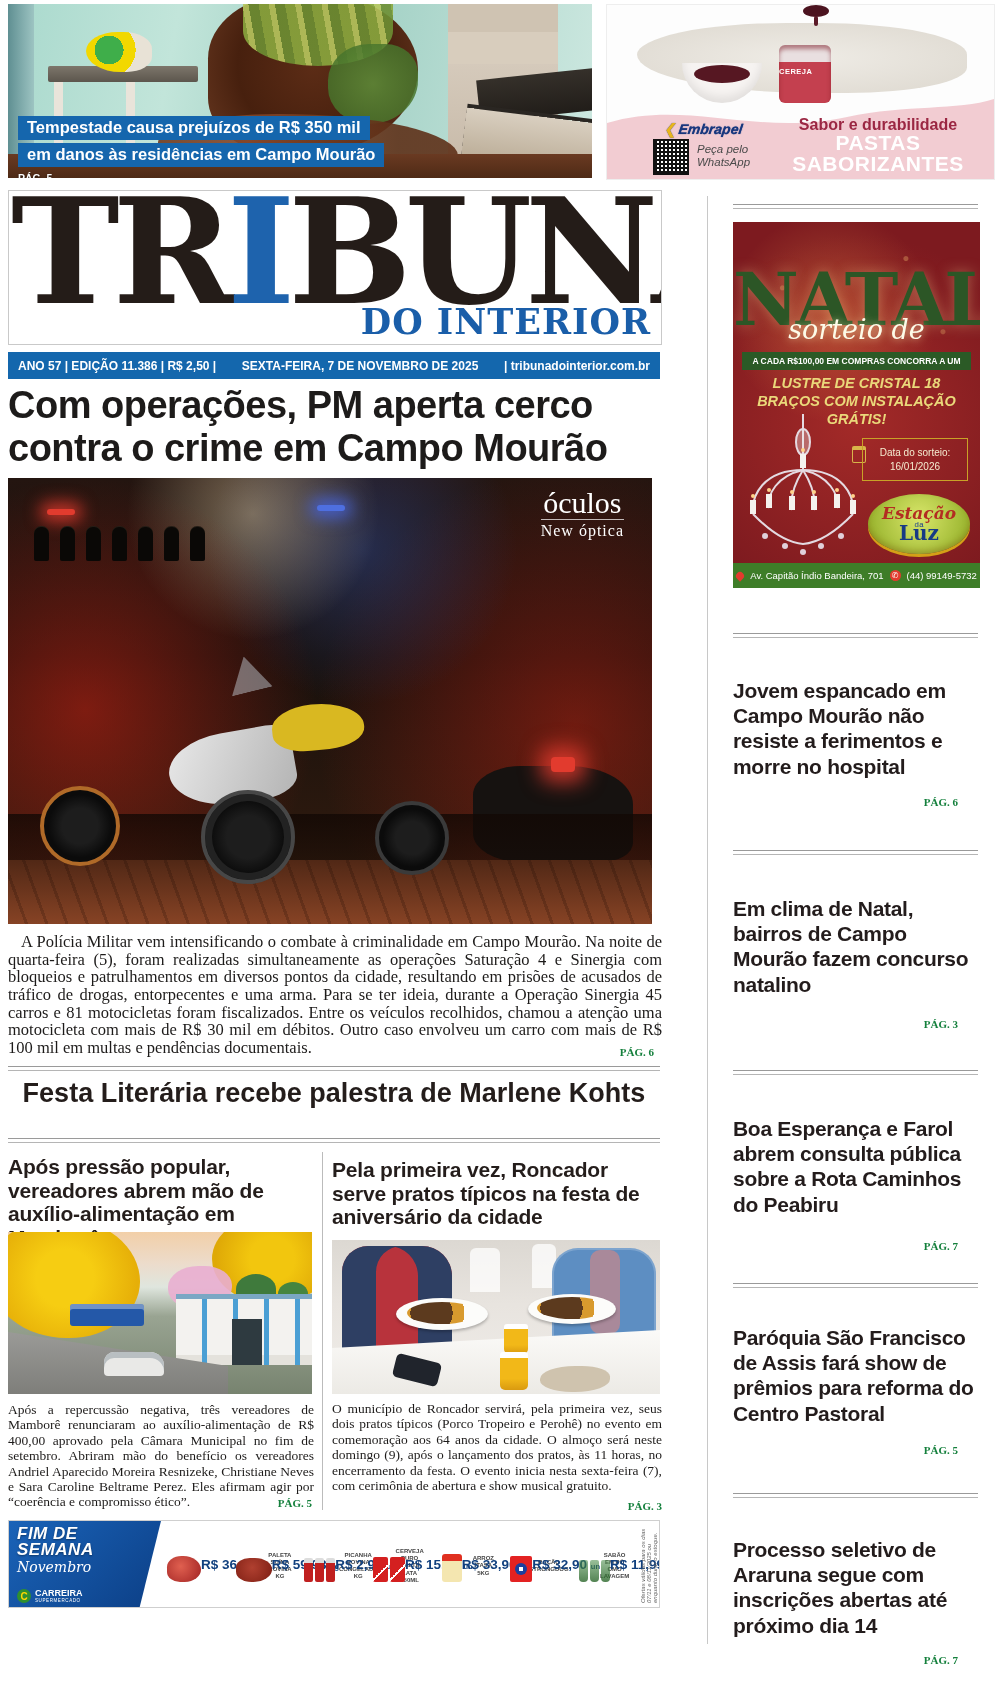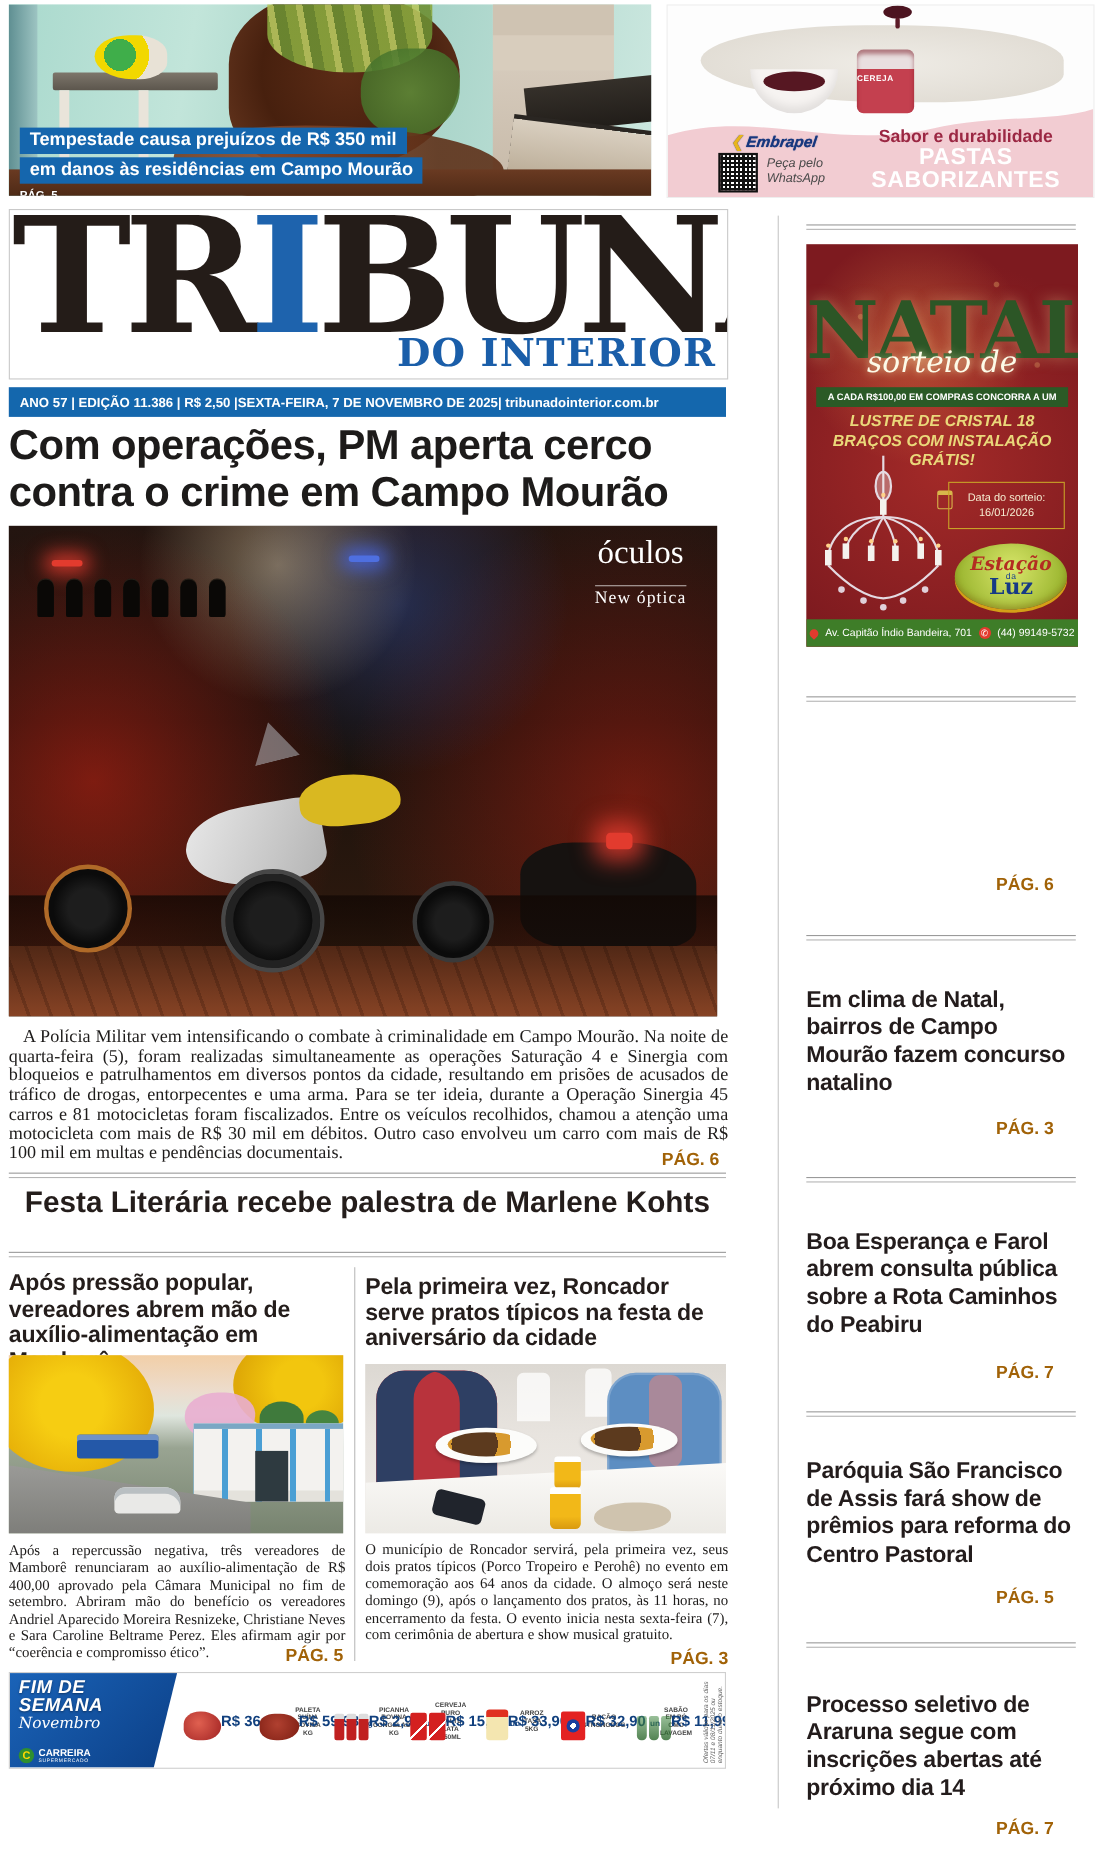--- a/index.html
+++ b/index.html
@@ -1,19 +1,19 @@
 <!DOCTYPE html>
 <html><head>
 <meta charset="utf-8">
 <style>
   html,body{margin:0;padding:0;background:#e9e9e9;}
   .page{position:relative;width:1000px;height:1693px;background:#fff;margin:0 auto;
         font-family:"Liberation Sans",sans-serif;overflow:hidden;}
   .abs{position:absolute;}
-  .pag{font-family:Liberation Sans, sans-serif;font-weight:bold;font-size:16px;color:#a16207;}
+  .pag{font-family:Liberation Serif, serif;font-weight:bold;font-size:11px;color:#15803d;}
   .sep{height:3px;border-top:1.5px solid #9a9a9a;border-bottom:1.5px solid #b5b5b5;}
   
   .storm-photo{left:8px;top:4px;width:584px;height:174px;overflow:hidden;
     background:linear-gradient(100deg,#a9d9cd 0%,#c2e5da 28%,#9fcfc3 55%,#cde8e0 100%);}
   .s-window{left:0;top:0;width:26px;height:174px;background:linear-gradient(90deg,#5f8f92,#9dc4c2);}
   .s-hole{left:200px;top:-10px;width:210px;height:160px;background:radial-gradient(circle at 50% 45%,#5c2c16 0%,#47200e 55%,#6b3a22 100%);border-radius:46% 54% 60% 40%;}
   .s-leaves{left:235px;top:-8px;width:150px;height:70px;background:repeating-linear-gradient(80deg,#8aa83e 0 10px,#b7c75e 10px 16px,#6d8f33 16px 26px);border-radius:0 0 50% 50%;opacity:.9;}
   .s-green{left:320px;top:40px;width:90px;height:80px;background:radial-gradient(circle,#5f8f3a,#3f6a26);border-radius:50% 40% 60% 50%;opacity:.85;}
   .s-cab{left:440px;top:0;width:110px;height:150px;background:linear-gradient(180deg,#ddd3c6,#c9bcab);box-shadow:inset 0 28px 0 #cfc3b2,inset 0 60px 0 #d8cdbd;}
   .s-counter{left:470px;top:70px;width:120px;height:42px;background:linear-gradient(180deg,#35302a,#211d19);transform:rotate(-6deg);}
@@ -47,21 +47,21 @@
   .e-tagline{right:16px;top:111px;width:200px;text-align:center;color:#9b2743;font-weight:bold;font-size:16px;}
   .e-product{right:16px;top:127px;width:200px;text-align:center;color:#fff;font-weight:bold;font-size:21px;line-height:1.02;letter-spacing:.5px;}
   
   .masthead{left:8px;top:190px;width:652px;height:153px;border:1px solid #c9c9c9;background:#fff;overflow:hidden;}
   .mast-title{left:2px;top:-6px;width:650px;font-family:"DejaVu Serif",serif;font-weight:bold;
     font-size:146px;line-height:0.92;letter-spacing:-7px;color:#241c18;white-space:nowrap;}
   .mast-title .blue{color:#1e63ad;}
   .mast-sub{right:10px;bottom:2px;font-family:"DejaVu Serif",serif;font-weight:bold;font-size:35px;color:#1a5ea9;letter-spacing:1px;}
   
   .dateline{left:8px;top:352px;width:652px;height:27px;background:#1467ad;color:#fff;
-    display:flex;align-items:center;padding:0 10px;box-sizing:border-box;
+    display:flex;justify-content:space-between;align-items:center;padding:0 10px;box-sizing:border-box;
     font-weight:bold;font-size:12px;}
   
   .lead-headline{left:8px;top:384px;width:656px;font-size:38px;font-weight:800;line-height:1.12;
     color:#1d1b1a;letter-spacing:-0.5px;margin:0;}
   .lead-photo{left:8px;top:478px;width:644px;height:446px;overflow:hidden;background:
     radial-gradient(circle at 12% 52%,rgba(205,35,20,.55),transparent 38%),
     radial-gradient(circle at 38% 8%,rgba(255,235,190,.4),transparent 22%),
     radial-gradient(circle at 55% 16%,rgba(45,70,140,.5),transparent 30%),
     radial-gradient(circle at 88% 55%,rgba(190,35,20,.5),transparent 42%),
     linear-gradient(180deg,#241510 0%,#17100c 40%,#2a180e 75%,#3a2312 100%);}
@@ -80,21 +80,21 @@
   .screen{left:34%;bottom:52%;width:42px;height:36px;background:rgba(205,215,225,.45);
     clip-path:polygon(0 100%,50% 0,100% 100%);transform:rotate(-14deg);}
   .cruiser{right:3%;bottom:14%;width:160px;height:96px;background:#161210;border-radius:30% 40% 20% 30%;}
   .taillight{right:12%;bottom:34%;width:24px;height:15px;background:#e23b2e;border-radius:4px;
     box-shadow:0 0 20px 11px rgba(226,59,46,.8);}
   .photo-floor{left:0;bottom:0;width:100%;height:64px;
     background:repeating-linear-gradient(70deg,#8a4526 0 16px,#73381e 16px 19px);}
   .floor-shade{left:0;bottom:0;width:100%;height:110px;background:linear-gradient(180deg,rgba(18,8,4,.8),rgba(70,28,12,.05));}
   .watermark{right:28px;top:8px;text-align:center;color:#fff;font-family:"Liberation Serif",serif;}
   .wm1{font-size:30px;line-height:1.1;}
-  .wm2{font-size:16px;letter-spacing:1px;border-top:1px solid rgba(255,255,255,.7);padding-top:2px;margin-top:13px;}
+  .wm2{font-size:16px;letter-spacing:1px;border-top:1px solid rgba(255,255,255,.7);padding-top:2px;}
   .lead-body{left:8px;top:933px;width:654px;font-family:"Liberation Serif",serif;font-size:16.5px;
     line-height:1.07;color:#1d1b1a;text-align:justify;text-indent:13px;margin:0;}
   .lead-pag{left:8px;top:1046px;width:646px;text-align:right;}
   .sep1{left:8px;top:1066px;width:652px;}
   .festa-headline{left:8px;top:1078px;width:652px;text-align:center;font-size:27px;font-weight:800;color:#241d1b;margin:0;}
   .festa-pag{left:8px;top:1114px;width:626px;text-align:right;}
   .sep2{left:8px;top:1138px;width:652px;}
   
   .col-head{font-size:21px;font-weight:800;line-height:1.12;color:#241d1b;margin:0;letter-spacing:-0.2px;}
   .col-body{font-family:"Liberation Serif",serif;font-size:13.5px;line-height:1.14;color:#1d1b1a;text-align:justify;margin:0;}
@@ -474,20 +474,21 @@
     </div>
     <div class="abs n-bar">
       <span class="pin-icon"></span>
       <span>Av. Capitão Índio Bandeira, 701</span>
       <span class="wa-icon">✆</span>
       <span>(44) 99149-5732</span>
     </div>
   </div>
 
   <div class="abs sep side-sep" style="top:633px;"></div>
+  <h3 class="abs side-item" style="top:678px;">Jovem espancado em Campo Mourão não resiste a ferimentos e morre no hospital</h3>
   <div class="abs pag side-pag" style="top:796px;">PÁG. 6</div>
 
   <div class="abs sep side-sep" style="top:850px;"></div>
   <h3 class="abs side-item" style="top:896px;">Em clima de Natal, bairros de Campo Mourão fazem concurso natalino</h3>
   <div class="abs pag side-pag" style="top:1018px;">PÁG. 3</div>
 
   <div class="abs sep side-sep" style="top:1070px;"></div>
   <h3 class="abs side-item" style="top:1116px;">Boa Esperança e Farol abrem consulta pública sobre a Rota Caminhos do Peabiru</h3>
   <div class="abs pag side-pag" style="top:1240px;">PÁG. 7</div>
 

